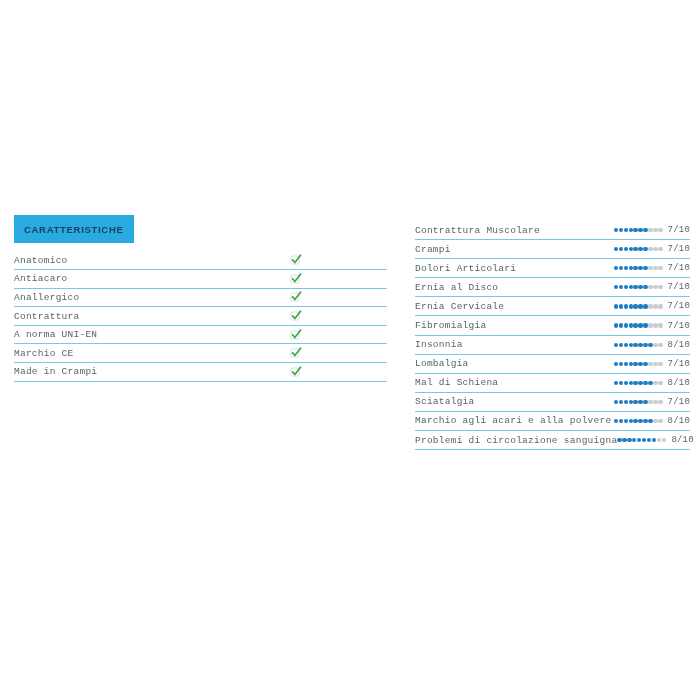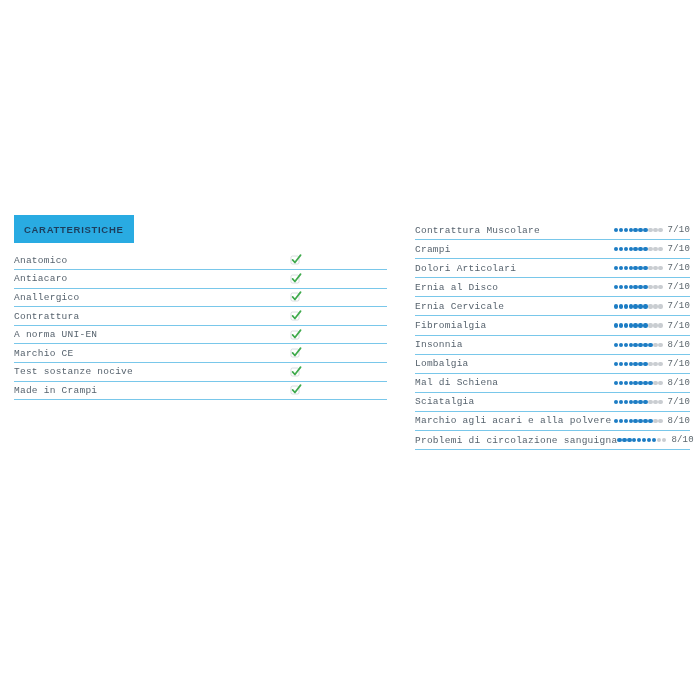--- a/index.html
+++ b/index.html
@@ -135,29 +135,20 @@
         <li class="row">
           <span class="row-label">Marchio CE</span>
           <span class="check">
             <svg viewBox="0 0 12 12" xmlns="http://www.w3.org/2000/svg">
               <rect x="1" y="2.5" width="8" height="8" rx="1.5" fill="none" stroke="#c9cfd2" stroke-width="0.9" opacity="0.8"></rect>
               <path d="M2.6 6.4 L4.9 9 L10.6 1.6" fill="none" stroke="#3faa4c" stroke-width="1.7" stroke-linecap="round" stroke-linejoin="round"></path>
             </svg>
           </span>
         </li>
         <li class="row">
-          <span class="row-label">Test sostanze nocive</span>
-          <span class="check">
-            <svg viewBox="0 0 12 12" xmlns="http://www.w3.org/2000/svg">
-              <rect x="1" y="2.5" width="8" height="8" rx="1.5" fill="none" stroke="#c9cfd2" stroke-width="0.9" opacity="0.8"></rect>
-              <path d="M2.6 6.4 L4.9 9 L10.6 1.6" fill="none" stroke="#3faa4c" stroke-width="1.7" stroke-linecap="round" stroke-linejoin="round"></path>
-            </svg>
-          </span>
-        </li>
-        <li class="row">
           <span class="row-label">Made in Crampi</span>
           <span class="check">
             <svg viewBox="0 0 12 12" xmlns="http://www.w3.org/2000/svg">
               <rect x="1" y="2.5" width="8" height="8" rx="1.5" fill="none" stroke="#c9cfd2" stroke-width="0.9" opacity="0.8"></rect>
               <path d="M2.6 6.4 L4.9 9 L10.6 1.6" fill="none" stroke="#3faa4c" stroke-width="1.7" stroke-linecap="round" stroke-linejoin="round"></path>
             </svg>
           </span>
         </li>
       </ul>
   </section>

